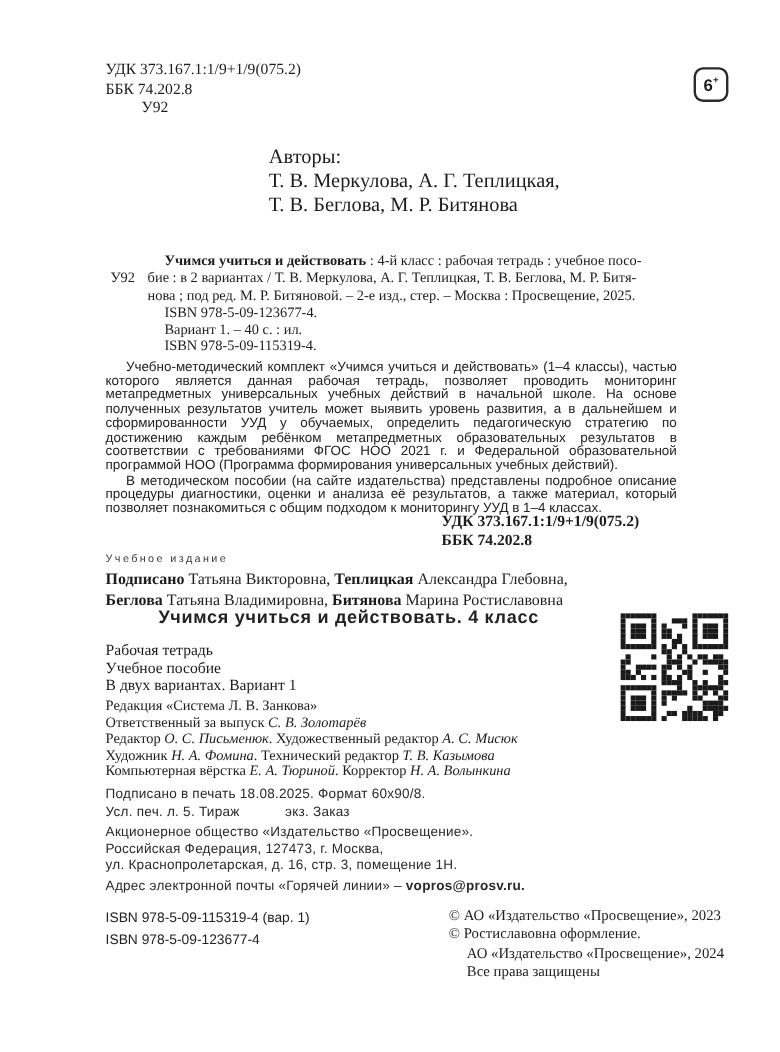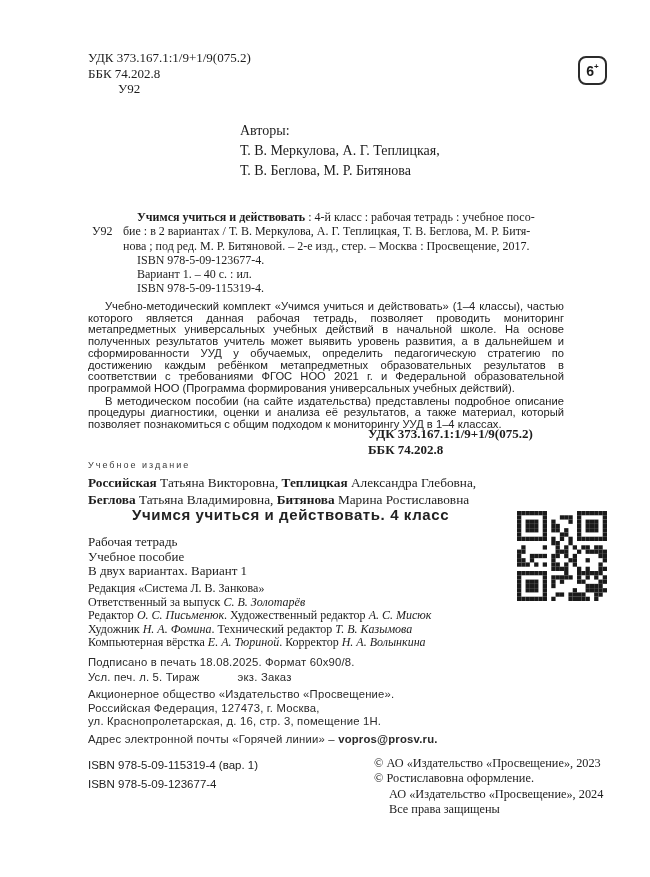--- a/index.html
+++ b/index.html
@@ -16,21 +16,21 @@
 
   
   .age-badge{
     left:578px;top:56px;width:25px;height:25px;border:2px solid #2b2b2b;border-radius:8px;
     display:flex;align-items:center;justify-content:center;
     font-family:"Liberation Sans",sans-serif;font-weight:bold;font-size:14px;color:#1c1c1c;
   }
   .age-badge .plus{font-size:8px;vertical-align:top;position:relative;top:-4px;left:0px;}
 
   
-  .authors{left:240px;top:121px;font-size:14px;line-height:20px;}
+  .authors{left:224px;top:121px;font-size:17px;line-height:20px;}
 
   
   .biblio{left:88px;top:210px;width:490px;font-size:12px;line-height:14.3px;}
   .biblio .bindex{position:absolute;left:4px;top:14.3px;}
   .biblio .btext{margin-left:35px;}
   .biblio .first{text-indent:14px;}
 
   
   .annotation{
     left:88px;top:301px;width:476px;
@@ -101,41 +101,41 @@
     <div class="nw">Авторы:</div>
     <div class="nw">Т. В. Меркулова, А. Г. Теплицкая,</div>
     <div class="nw">Т. В. Беглова, М. Р. Битянова</div>
   </div>
 
   <div class="abs biblio">
     <span class="bindex">У92</span>
     <div class="btext">
       <div class="nw first"><b>Учимся учиться и действовать</b><span> : 4-й класс : рабочая тетрадь : учебное посо-</span></div>
       <div class="nw">бие : в 2 вариантах / Т. В. Меркулова, А. Г. Теплицкая, Т. В. Беглова, М. Р. Битя-</div>
-      <div class="nw">нова ; под ред. М. Р. Битяновой. – 2-е изд., стер. – Москва : Просвещение, 2017.</div>
+      <div class="nw">нова ; под ред. М. Р. Битяновой. – 2-е изд., стер. – Москва : Просвещение, 2025.</div>
       <div class="nw first">ISBN 978-5-09-123677-4.</div>
       <div class="nw first">Вариант 1. – 40 с. : ил.</div>
       <div class="nw first">ISBN 978-5-09-115319-4.</div>
     </div>
   </div>
 
   <div class="abs annotation">
     <p>Учебно-методический комплект «Учимся учиться и действовать» (1–4 классы), частью которого является данная рабочая тетрадь, позволяет проводить мониторинг метапредметных универсальных учебных действий в начальной школе. На основе полученных результатов учитель может выявить уровень развития, а в дальнейшем и сформированности УУД у обучаемых, определить педагогическую стратегию по достижению каждым ребёнком метапредметных образовательных результатов в соответствии с требованиями ФГОС НОО 2021 г. и Федеральной образовательной программой НОО (Программа формирования универсальных учебных действий).</p>
     <p>В методическом пособии (на сайте издательства) представлены подробное описание процедуры диагностики, оценки и анализа её результатов, а также материал, который позволяет познакомиться с общим подходом к мониторингу УУД в 1–4 классах.</p>
   </div>
 
   <div class="abs udk-right">
     <div class="nw">УДК 373.167.1:1/9+1/9(075.2)</div>
     <div class="nw">ББК 74.202.8</div>
   </div>
 
   <div class="abs edition-type nw">Учебное издание</div>
 
   <div class="abs fullnames">
-    <div class="nw"><b>Российская</b><span> Татьяна Викторовна, </span><b>Теплицкая</b><span> Александра Глебовна,</span></div>
+    <div class="nw"><b>Подписано</b><span> Татьяна Викторовна, </span><b>Теплицкая</b><span> Александра Глебовна,</span></div>
     <div class="nw"><b>Беглова</b><span> Татьяна Владимировна, </span><b>Битянова</b><span> Марина Ростиславовна</span></div>
   </div>
 
   <div class="abs main-title nw">Учимся учиться и действовать. 4 класс</div>
 
   <div class="abs subtitle">
     <div class="nw">Рабочая тетрадь</div>
     <div class="nw">Учебное пособие</div>
     <div class="nw">В двух вариантах. Вариант 1</div>
   </div>

